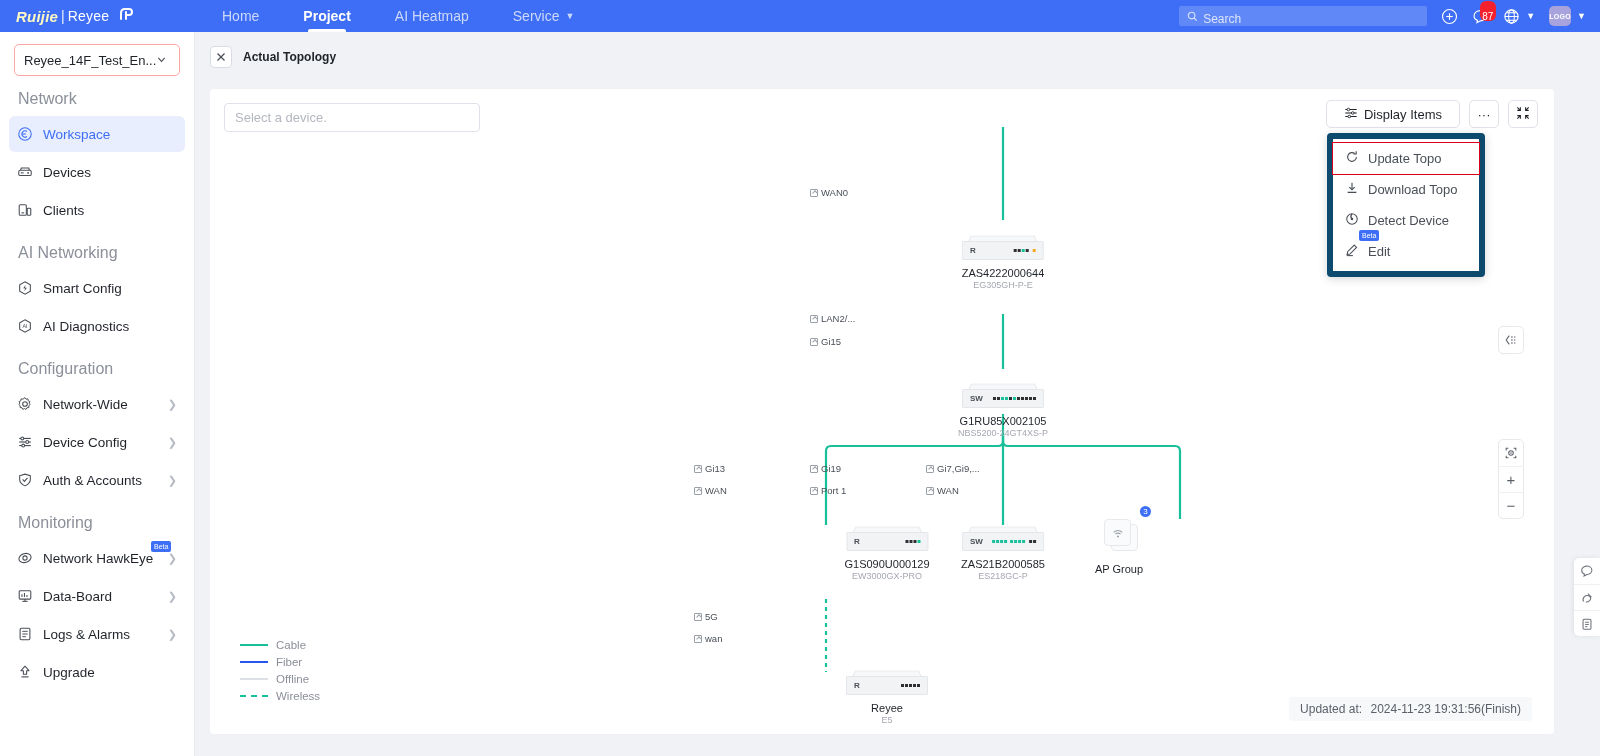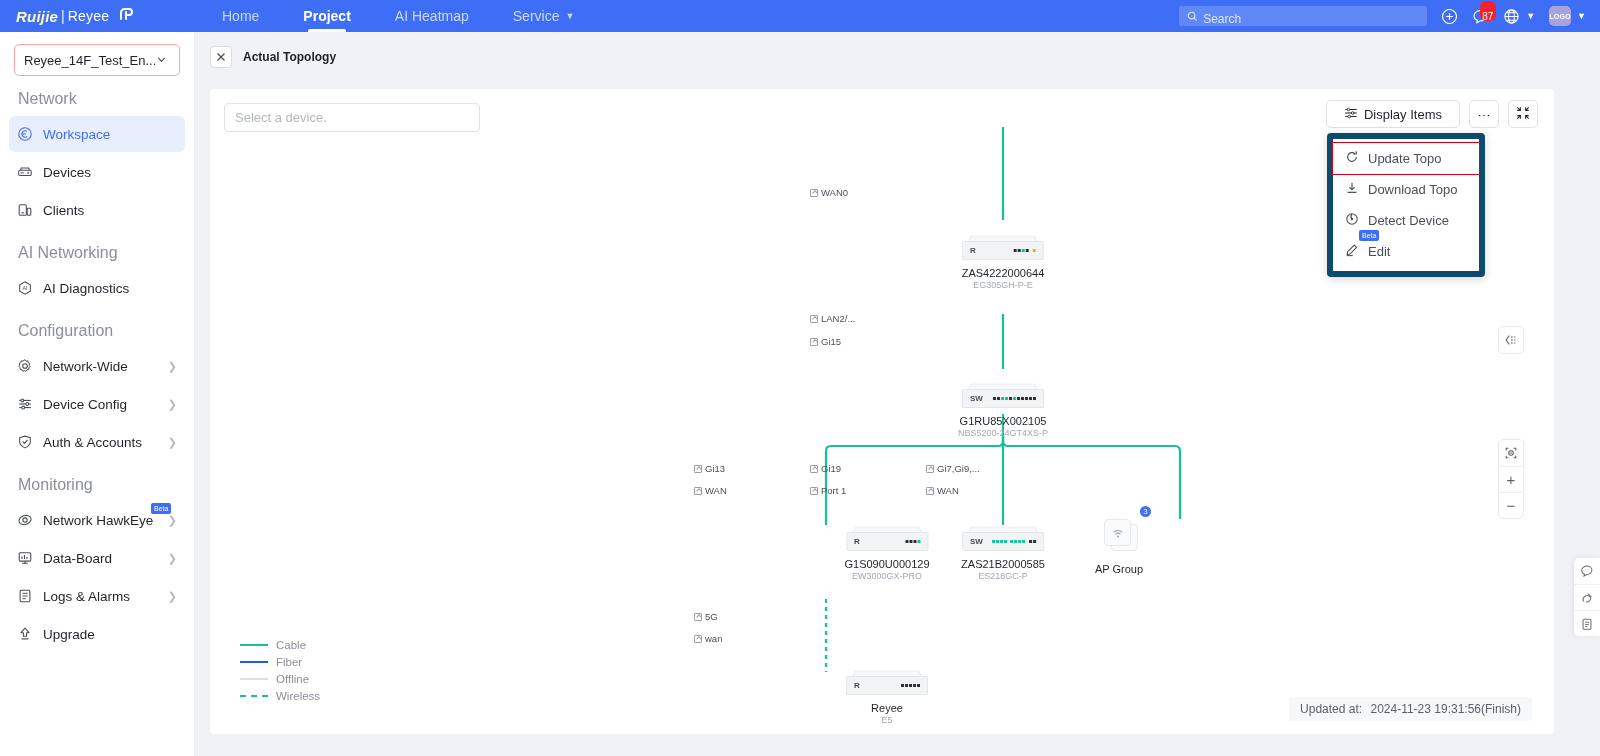--- a/index.html
+++ b/index.html
@@ -308,20 +308,29 @@
           <rect x="2.5" y="3" width="8" height="12" rx="1.3" stroke="currentColor" stroke-width="1.2" fill="none"></rect>
           <rect x="11.5" y="7" width="4" height="8" rx="1" stroke="currentColor" stroke-width="1.2" fill="none"></rect>
           <line x1="5" y1="12.2" x2="8" y2="12.2" stroke="currentColor" stroke-width="1.2"></line>
         </svg>
     </span>
     <span>Clients</span>
   </div>
 
   <div class="group-label">AI Networking</div>
 
+  <div class="menu-item">
+    <span class="mi-icon">
+      <svg width="16" height="16" viewBox="0 0 18 18">
+          <path d="M9 2 L15 5.5 L15 12.5 L9 16 L3 12.5 L3 5.5 Z" stroke="currentColor" stroke-width="1.2" fill="none"></path>
+          <path d="M9.6 5.5 L7 9.4 L9 9.4 L8.4 12.6 L11 8.6 L9 8.6 Z" fill="currentColor"></path>
+        </svg>
+    </span>
+    <span>Smart Config</span>
+  </div>
 
   <div class="menu-item">
     <span class="mi-icon">
       <svg width="16" height="16" viewBox="0 0 18 18">
           <path d="M9 2 L15 5.5 L15 12.5 L9 16 L3 12.5 L3 5.5 Z" stroke="currentColor" stroke-width="1.2" fill="none"></path>
           <text x="9" y="11.6" font-size="6" text-anchor="middle" fill="currentColor" font-family="Liberation Sans">AI</text>
         </svg>
     </span>
     <span>AI Diagnostics</span>
   </div>

